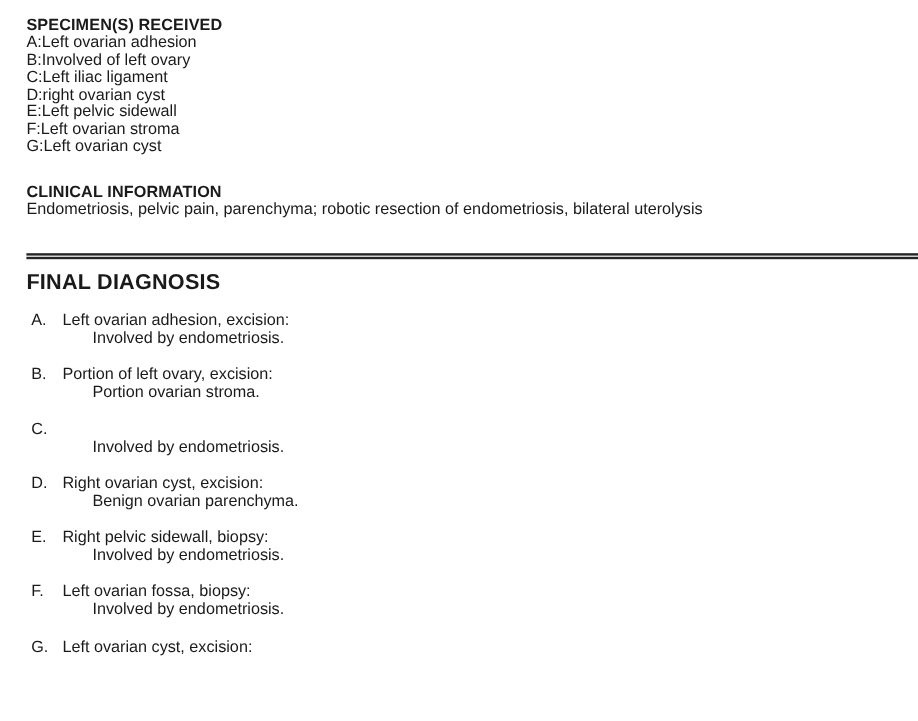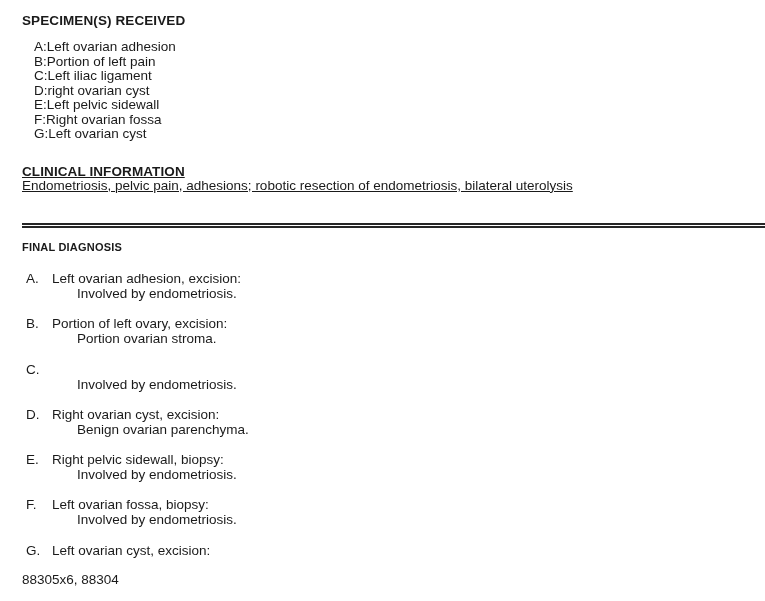--- a/index.html
+++ b/index.html
@@ -22,49 +22,48 @@
     padding: 13px 0 0 22px;
     position: relative;
   }
   .section-heading {
     font-weight: bold;
     font-size: 13.5px;
     line-height: 15px;
     letter-spacing: 0.1px;
   }
   .specimen-list {
-    margin: 12px;
+    margin: 0;
     padding: 0;
     list-style: none;
   }
   .specimen-line {
     line-height: 14.5px;
     white-space: nowrap;
   }
   .clinical-block {
     margin-top: 22px;
-    text-decoration: underline;
   }
   .clinical-text {
     line-height: 14.5px;
     white-space: nowrap;
   }
   .double-rule {
     margin-top: 30px;
     margin-left: 0;
     width: 743px;            
     height: 1px;
     border-top: 2px solid #262626;
     border-bottom: 2px solid #262626;
     background: #ffffff;
   }
   .final-dx-heading {
     margin-top: 10px;
     font-weight: bold;
-    font-size: 11px;
+    font-size: 18px;
     line-height: 18px;
     letter-spacing: 0.2px;
   }
   .dx-list {
     margin-top: 15px;
   }
   .dx-item {
     padding-left: 4px;
     margin-bottom: 15.3px;
   }
@@ -90,31 +89,31 @@
 </style>
 </head>
 <body>
 
 <div class="page">
 
   <div class="section-heading">SPECIMEN(S) RECEIVED</div>
 
   <div class="specimen-list">
     <div class="specimen-line">A:Left ovarian adhesion</div>
-    <div class="specimen-line">B:Portion of left pain</div>
+    <div class="specimen-line">B:Involved of left ovary</div>
     <div class="specimen-line">C:Left iliac ligament</div>
     <div class="specimen-line">D:right ovarian cyst</div>
     <div class="specimen-line">E:Left pelvic sidewall</div>
-    <div class="specimen-line">F:Right ovarian fossa</div>
+    <div class="specimen-line">F:Left ovarian stroma</div>
     <div class="specimen-line">G:Left ovarian cyst</div>
   </div>
 
   <div class="clinical-block">
     <div class="section-heading">CLINICAL INFORMATION</div>
-    <div class="clinical-text">Endometriosis, pelvic pain, adhesions; robotic resection of endometriosis, bilateral uterolysis</div>
+    <div class="clinical-text">Endometriosis, pelvic pain, parenchyma; robotic resection of endometriosis, bilateral uterolysis</div>
   </div>
 
   <div class="double-rule"></div>
 
   <div class="final-dx-heading">FINAL DIAGNOSIS</div>
 
   <div class="dx-list">
 
     <div class="dx-item">
       <div class="dx-line1">
@@ -165,15 +164,14 @@
 
     <div class="dx-item">
       <div class="dx-line1">
         <span class="dx-letter">G.</span>
         <span class="dx-title">Left ovarian cyst, excision:</span>
       </div>
     </div>
 
   </div>
 
-  <div class="billing-codes">88305x6, 88304</div>
 
 </div>
 
 </body></html>

